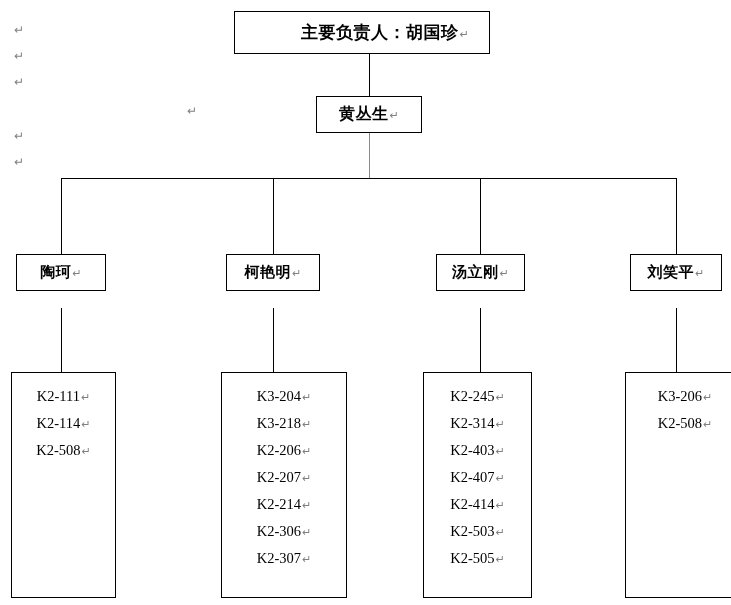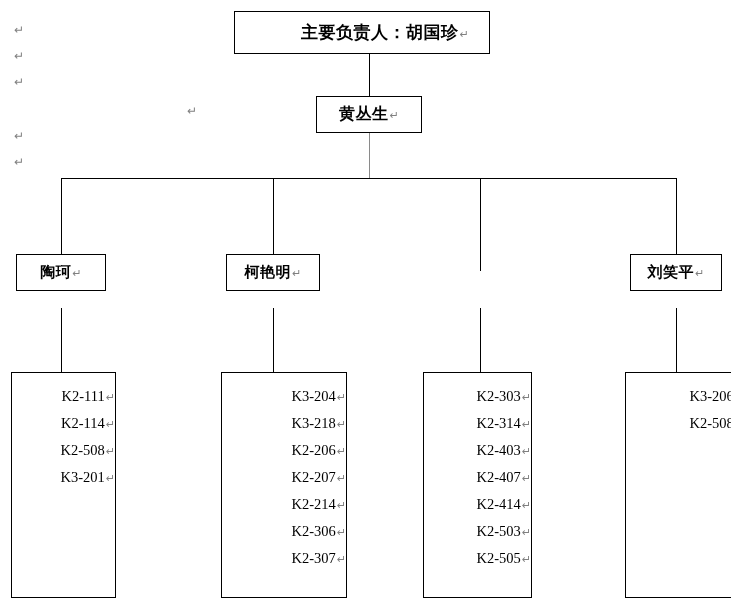--- a/index.html
+++ b/index.html
@@ -61,21 +61,21 @@
   }
   .list-box-0 { left: 11px;  width: 105px; }
   .list-box-1 { left: 221px; width: 126px; }
   .list-box-2 { left: 423px; width: 109px; }
   .list-box-3 { left: 625px; width: 120px; }
 
   .code-row {
     font-family: "Liberation Serif", "DejaVu Serif", serif;
     font-size: 14.5px;
     line-height: 26px;
-    text-align: right;
+    text-align: center;
     white-space: nowrap;
   }
 
   
   .line-v {
     position: absolute;
     width: 1px;
     background: #000000;
     z-index: 1;
   }
@@ -140,41 +140,43 @@
   <div class="node-box deputy-box">
     <span class="node-label"><span>黄丛生</span><span class="inline-ret">↵</span></span>
   </div>
 
   <div class="node-box mgr-box mgr-box-0">
     <span class="node-label"><span>陶珂</span><span class="inline-ret">↵</span></span>
   </div>
   <div class="node-box mgr-box mgr-box-1">
     <span class="node-label"><span>柯艳明</span><span class="inline-ret">↵</span></span>
   </div>
+  <div class="node-box mgr-box mgr-box-2">
+    <span class="node-label"><span>汤立刚</span><span class="inline-ret">↵</span></span>
+  </div>
   <div class="node-box mgr-box mgr-box-3">
     <span class="node-label"><span>刘笑平</span><span class="inline-ret">↵</span></span>
   </div>
 
   <div class="list-box list-box-0">
       <div class="code-row"><span>K2-111</span><span class="inline-ret">↵</span></div>
       <div class="code-row"><span>K2-114</span><span class="inline-ret">↵</span></div>
       <div class="code-row"><span>K2-508</span><span class="inline-ret">↵</span></div>
-      <div class="code-row"><span>K3-201</span><span class="inline-ret">↵</span></div>
     </div>
   <div class="list-box list-box-1">
       <div class="code-row"><span>K3-204</span><span class="inline-ret">↵</span></div>
       <div class="code-row"><span>K3-218</span><span class="inline-ret">↵</span></div>
       <div class="code-row"><span>K2-206</span><span class="inline-ret">↵</span></div>
       <div class="code-row"><span>K2-207</span><span class="inline-ret">↵</span></div>
       <div class="code-row"><span>K2-214</span><span class="inline-ret">↵</span></div>
       <div class="code-row"><span>K2-306</span><span class="inline-ret">↵</span></div>
       <div class="code-row"><span>K2-307</span><span class="inline-ret">↵</span></div>
     </div>
   <div class="list-box list-box-2">
-      <div class="code-row"><span>K2-303</span><span class="inline-ret">↵</span></div>
+      <div class="code-row"><span>K2-245</span><span class="inline-ret">↵</span></div>
       <div class="code-row"><span>K2-314</span><span class="inline-ret">↵</span></div>
       <div class="code-row"><span>K2-403</span><span class="inline-ret">↵</span></div>
       <div class="code-row"><span>K2-407</span><span class="inline-ret">↵</span></div>
       <div class="code-row"><span>K2-414</span><span class="inline-ret">↵</span></div>
       <div class="code-row"><span>K2-503</span><span class="inline-ret">↵</span></div>
       <div class="code-row"><span>K2-505</span><span class="inline-ret">↵</span></div>
     </div>
   <div class="list-box list-box-3">
       <div class="code-row"><span>K3-206</span><span class="inline-ret">↵</span></div>
       <div class="code-row"><span>K2-508</span><span class="inline-ret">↵</span></div>

